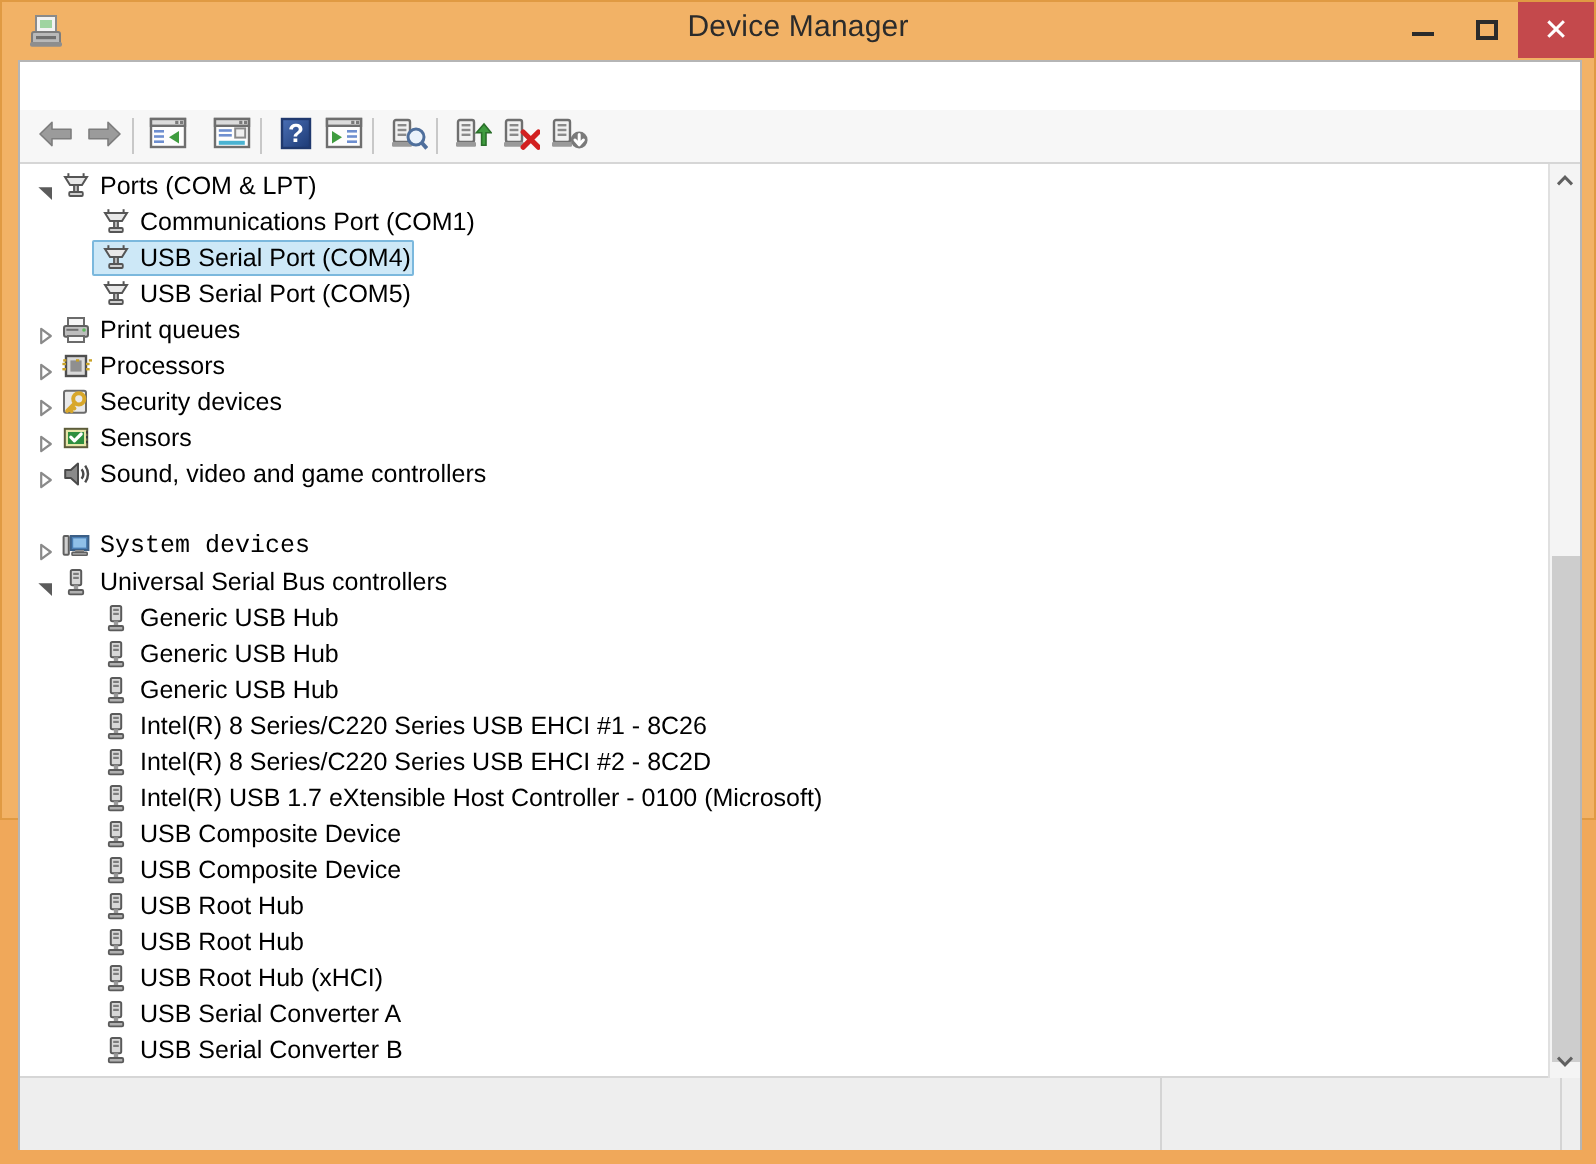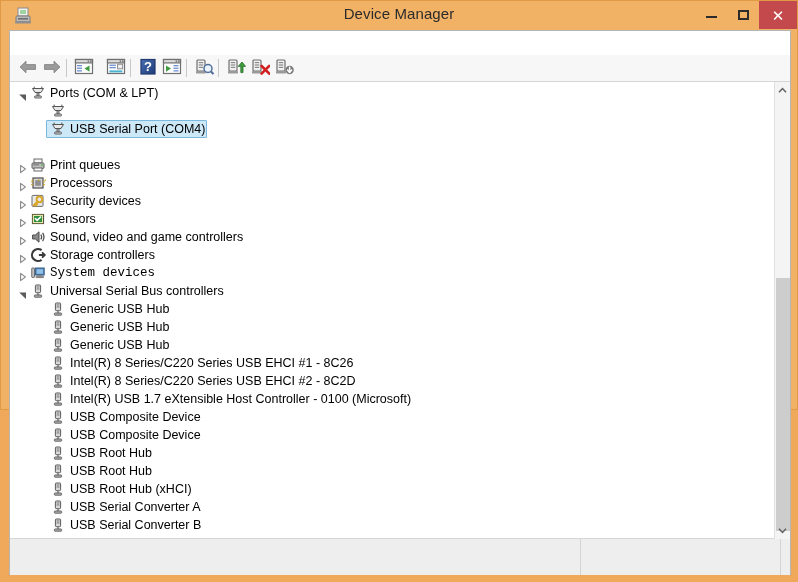--- a/index.html
+++ b/index.html
@@ -276,31 +276,42 @@
             <span class="lbl" style="left: 40px;">Ports (COM &amp; LPT)</span>
           </div>
           <div class="row" style="top: 20px;">
             <span class="ico" style="left: 40px;"><svg viewBox="0 0 16 16" width="16" height="16">
                 <path d="M2.5 3.5 L13.5 3.5 L11 7.5 L5 7.5 Z" fill="#e8e8e8" stroke="#555" stroke-width="1"></path>
                 <rect x="7" y="7.5" width="2" height="3.6" fill="#b8b8b8" stroke="#555" stroke-width="0.9"></rect>
                 <rect x="4.6" y="11" width="6.8" height="2" rx="0.5" fill="#cfcfcf" stroke="#555" stroke-width="0.9"></rect>
                 <line x1="4.2" y1="3.5" x2="4.2" y2="1.6" stroke="#555" stroke-width="1"></line>
                 <line x1="11.8" y1="3.5" x2="11.8" y2="1.6" stroke="#555" stroke-width="1"></line>
               </svg></span>
+            <span class="lbl" style="left: 60px;">Communications Port (COM1)</span>
           </div>
           <div class="row sel" style="top: 38px;">
             <div class="selbox" style="left: 36px; width: 161.453px;"></div>
             <span class="ico" style="left: 40px;"><svg viewBox="0 0 16 16" width="16" height="16">
                 <path d="M2.5 3.5 L13.5 3.5 L11 7.5 L5 7.5 Z" fill="#e8e8e8" stroke="#555" stroke-width="1"></path>
                 <rect x="7" y="7.5" width="2" height="3.6" fill="#b8b8b8" stroke="#555" stroke-width="0.9"></rect>
                 <rect x="4.6" y="11" width="6.8" height="2" rx="0.5" fill="#cfcfcf" stroke="#555" stroke-width="0.9"></rect>
                 <line x1="4.2" y1="3.5" x2="4.2" y2="1.6" stroke="#555" stroke-width="1"></line>
                 <line x1="11.8" y1="3.5" x2="11.8" y2="1.6" stroke="#555" stroke-width="1"></line>
               </svg></span>
             <span class="lbl" style="left: 60px;">USB Serial Port (COM4)</span>
+          </div>
+          <div class="row" style="top: 56px;">
+            <span class="ico" style="left: 40px;"><svg viewBox="0 0 16 16" width="16" height="16">
+                <path d="M2.5 3.5 L13.5 3.5 L11 7.5 L5 7.5 Z" fill="#e8e8e8" stroke="#555" stroke-width="1"></path>
+                <rect x="7" y="7.5" width="2" height="3.6" fill="#b8b8b8" stroke="#555" stroke-width="0.9"></rect>
+                <rect x="4.6" y="11" width="6.8" height="2" rx="0.5" fill="#cfcfcf" stroke="#555" stroke-width="0.9"></rect>
+                <line x1="4.2" y1="3.5" x2="4.2" y2="1.6" stroke="#555" stroke-width="1"></line>
+                <line x1="11.8" y1="3.5" x2="11.8" y2="1.6" stroke="#555" stroke-width="1"></line>
+              </svg></span>
+            <span class="lbl" style="left: 60px;">USB Serial Port (COM5)</span>
           </div>
           <div class="row" style="top: 74px;">
             <span class="exp" style="left: 8px;"><svg viewBox="0 0 10 10" width="10" height="10">
                 <path d="M2.6 1.4 L7.4 5 L2.6 8.6 Z" fill="none" stroke="#8a8a8a" stroke-width="1.1" stroke-linejoin="round"></path>
               </svg></span>
             <span class="ico" style="left: 20px;"><svg viewBox="0 0 16 16" width="16" height="16">
                 <rect x="4" y="2" width="8" height="4" fill="#f5f5f5" stroke="#6b6b6b" stroke-width="1"></rect>
                 <rect x="2" y="6" width="12" height="5.4" rx="1" fill="#bdbdbd" stroke="#5f5f5f" stroke-width="1"></rect>
                 <rect x="3.2" y="7.4" width="6" height="1" fill="#6f6f6f"></rect>
                 <circle cx="12" cy="8" r="0.9" fill="#5cb85c"></circle>
@@ -353,30 +364,20 @@
           <div class="row" style="top: 146px;">
             <span class="exp" style="left: 8px;"><svg viewBox="0 0 10 10" width="10" height="10">
                 <path d="M2.6 1.4 L7.4 5 L2.6 8.6 Z" fill="none" stroke="#8a8a8a" stroke-width="1.1" stroke-linejoin="round"></path>
               </svg></span>
             <span class="ico" style="left: 20px;"><svg viewBox="0 0 16 16" width="16" height="16">
                 <path d="M2.6 6 L5.4 6 L9 2.8 L9 13.2 L5.4 10 L2.6 10 Z" fill="#8a8a8a" stroke="#4a4a4a" stroke-width="1" stroke-linejoin="round"></path>
                 <path d="M10.8 5.6 Q12.6 8 10.8 10.4" stroke="#4a4a4a" stroke-width="1.2" fill="none"></path>
                 <path d="M12.6 3.8 Q15.4 8 12.6 12.2" stroke="#4a4a4a" stroke-width="1.2" fill="none"></path>
               </svg></span>
             <span class="lbl" style="left: 40px;">Sound, video and game controllers</span>
-          </div>
-          <div class="row" style="top: 164px;">
-            <span class="exp" style="left: 8px;"><svg viewBox="0 0 10 10" width="10" height="10">
-                <path d="M2.6 1.4 L7.4 5 L2.6 8.6 Z" fill="none" stroke="#8a8a8a" stroke-width="1.1" stroke-linejoin="round"></path>
-              </svg></span>
-            <span class="ico" style="left: 20px;"><svg viewBox="0 0 16 16" width="16" height="16">
-                <path d="M11.6 3.2 A6 6 0 1 0 11.6 12.8" fill="none" stroke="#3a3a3a" stroke-width="2.2"></path>
-                <path d="M9.6 8 L14.6 8 M12.6 5.8 L14.8 8 L12.6 10.2" fill="none" stroke="#3a3a3a" stroke-width="1.8" stroke-linecap="round" stroke-linejoin="round"></path>
-              </svg></span>
-            <span class="lbl" style="left: 40px;">Storage controllers</span>
           </div>
           <div class="row" style="top: 182px;">
             <span class="exp" style="left: 8px;"><svg viewBox="0 0 10 10" width="10" height="10">
                 <path d="M2.6 1.4 L7.4 5 L2.6 8.6 Z" fill="none" stroke="#8a8a8a" stroke-width="1.1" stroke-linejoin="round"></path>
               </svg></span>
             <span class="ico" style="left: 20px;"><svg viewBox="0 0 16 16" width="16" height="16">
                 <rect x="1.8" y="3" width="2.6" height="9.4" rx="0.5" fill="#cfcfcf" stroke="#5f5f5f" stroke-width="1"></rect>
                 <rect x="5.4" y="3" width="8.8" height="7" fill="#4a7fb5" stroke="#3b5f86" stroke-width="1"></rect>
                 <rect x="6.6" y="4.2" width="6.4" height="4.6" fill="#8fc0e8"></rect>
                 <rect x="7.6" y="10" width="4.4" height="1.2" fill="#8f8f8f"></rect>

